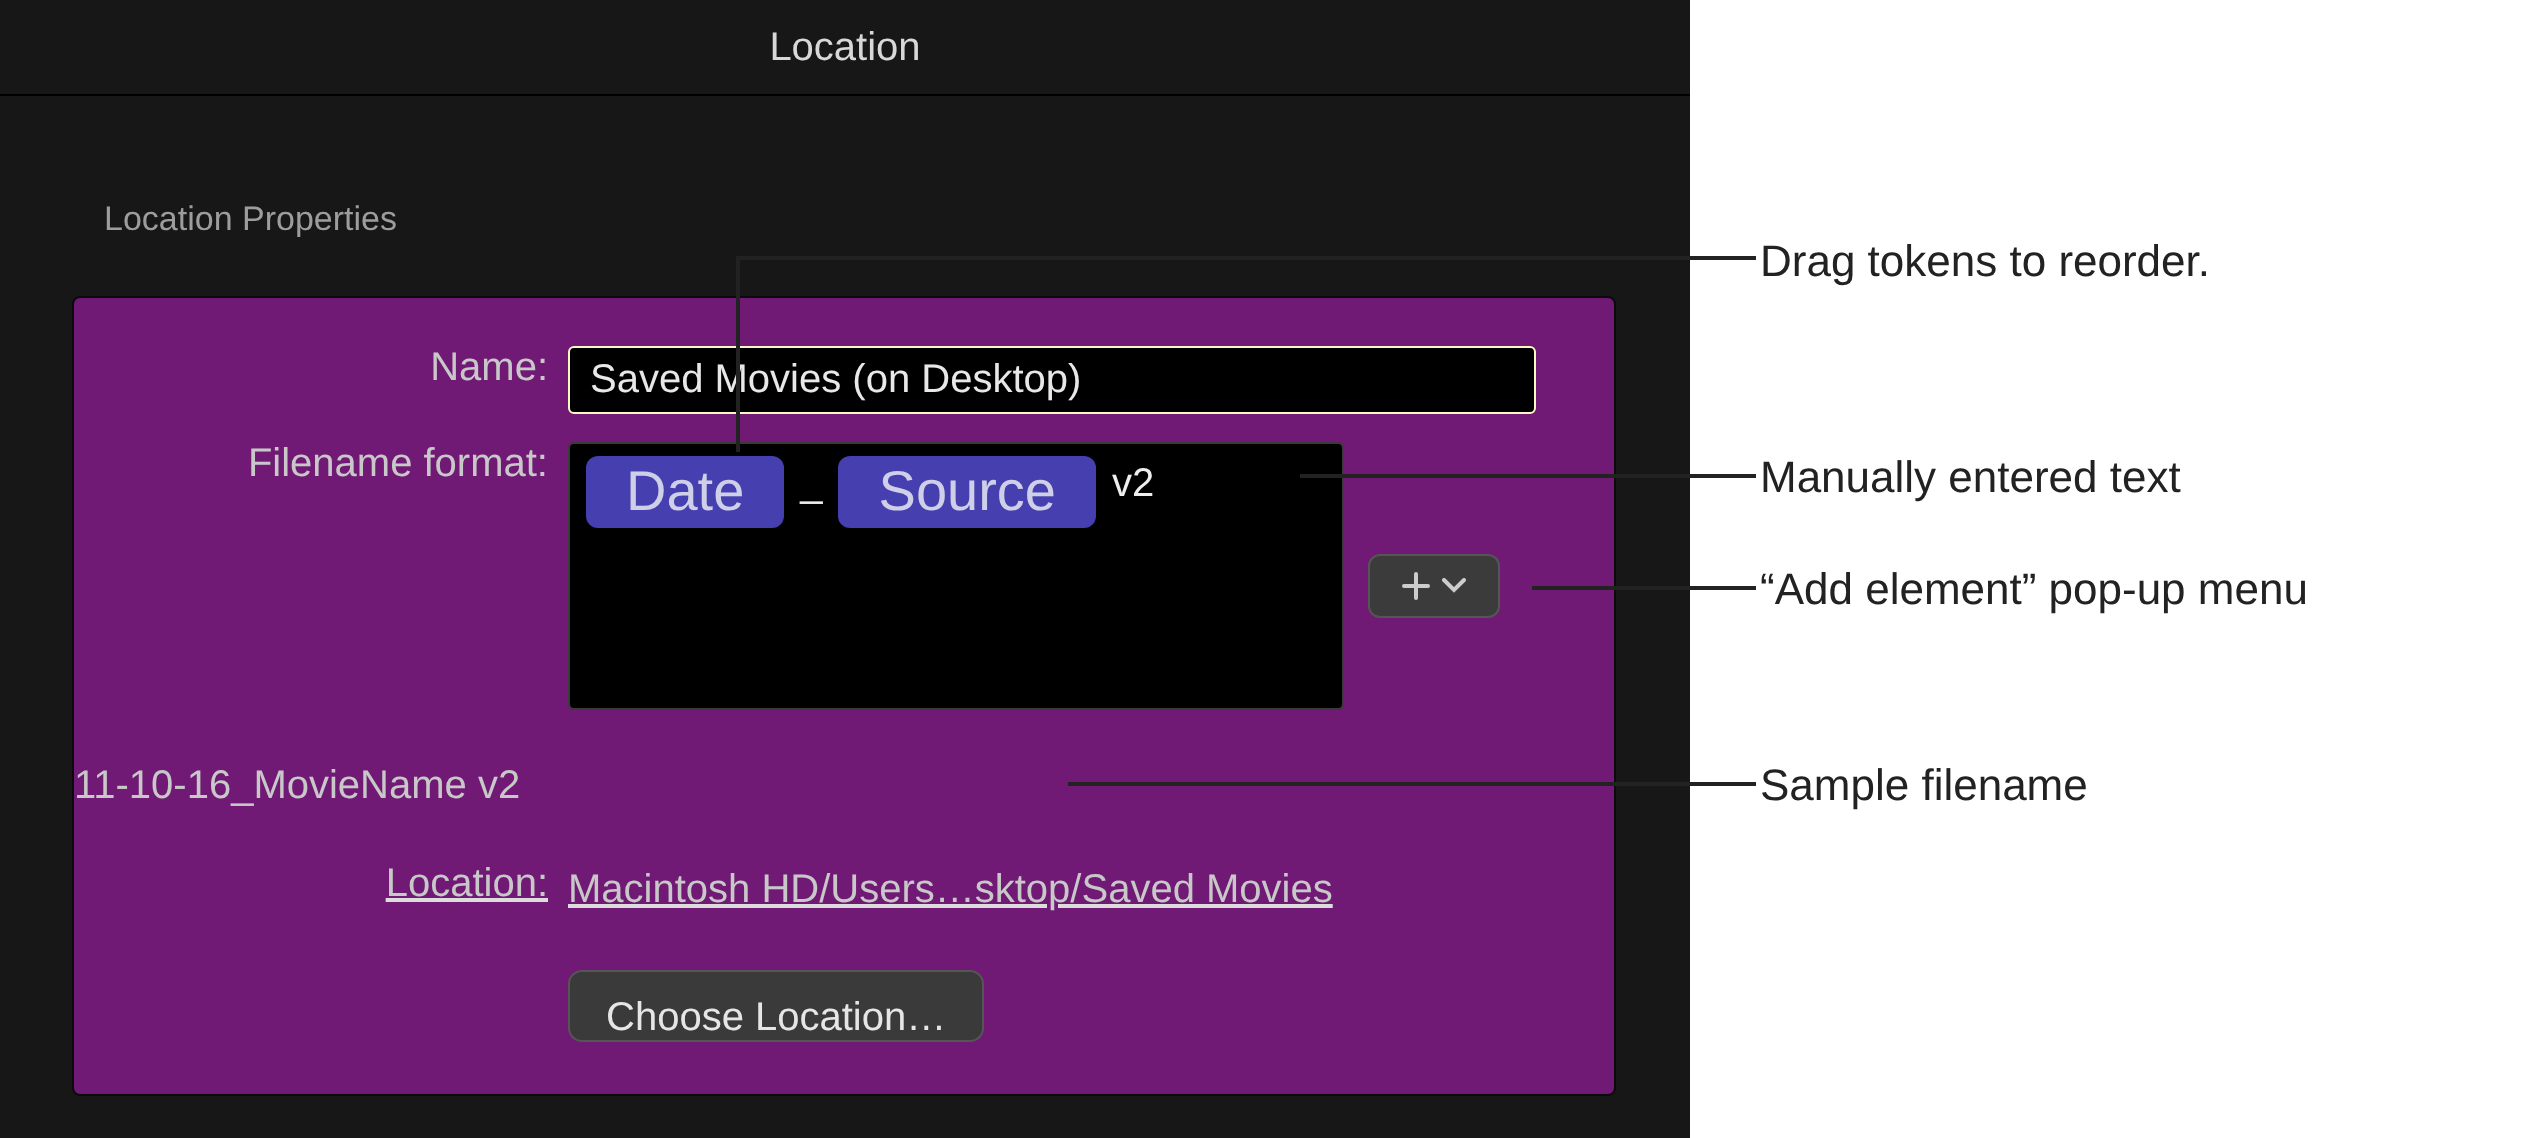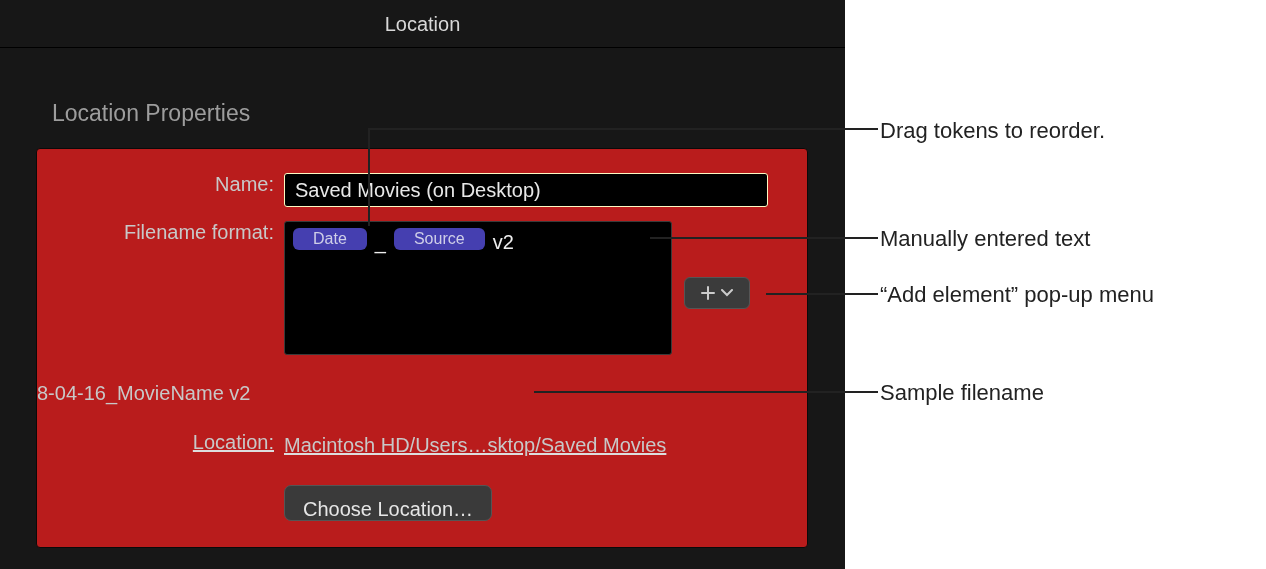--- a/index.html
+++ b/index.html
@@ -21,30 +21,30 @@
   .titlebar {
     height: 48px;
     text-align: center;
     line-height: 48px;
     font-size: 20px;
     color: #d8d8d8;
     border-bottom: 1px solid #000;
   }
   .section-title {
     padding: 52px 0 0 52px;
-    font-size: 23px;
+    font-size: 17px;
     color: #9d9d9d;
   }
   .props-box {
     position: absolute;
     left: 36px;
     top: 148px;
     width: 772px;
     height: 400px;
-    background: #b91c1c;
+    background: #701a75;
     border: 1px solid #0a0a0a;
     border-radius: 4px;
   }
   .row {
     display: flex;
     align-items: flex-start;
   }
   .lbl {
     width: 247px;
     text-align: right;
@@ -72,21 +72,21 @@
     border-radius: 3px;
     padding: 6px 8px;
     display: flex;
     align-items: flex-start;
     gap: 6px;
   }
   .token {
     display: inline-block;
     background: #453fb0;
     color: #cfcfe8;
-    font-size: 16px;
+    font-size: 28px;
     padding: 2px 20px;
     border-radius: 6px;
     cursor: grab;
   }
   .sep, .manual {
     font-size: 20px;
     color: #eee;
     line-height: 28px;
   }
   .sep { padding: 0 2px; }
@@ -185,21 +185,21 @@
           <span class="chevron-icon">
             <svg width="12" height="8" viewBox="0 0 12 8">
                 <path d="M1 1l5 5 5-5" stroke="#ccc" stroke-width="2" fill="none" stroke-linecap="round"></path>
               </svg>
           </span>
         </div>
       </div>
     </div>
 
     <div class="row row-sample">
-      <div class="val static-val">8-04-16_MovieName v2</div>
+      <div class="val static-val">11-10-16_MovieName v2</div>
     </div>
 
     <div class="row row-location">
       <div class="lbl">Location:</div>
       <div class="val static-val">Macintosh HD/Users…sktop/Saved Movies</div>
     </div>
 
     <div class="row row-choose">
       <div class="lbl"></div>
       <div class="val">

